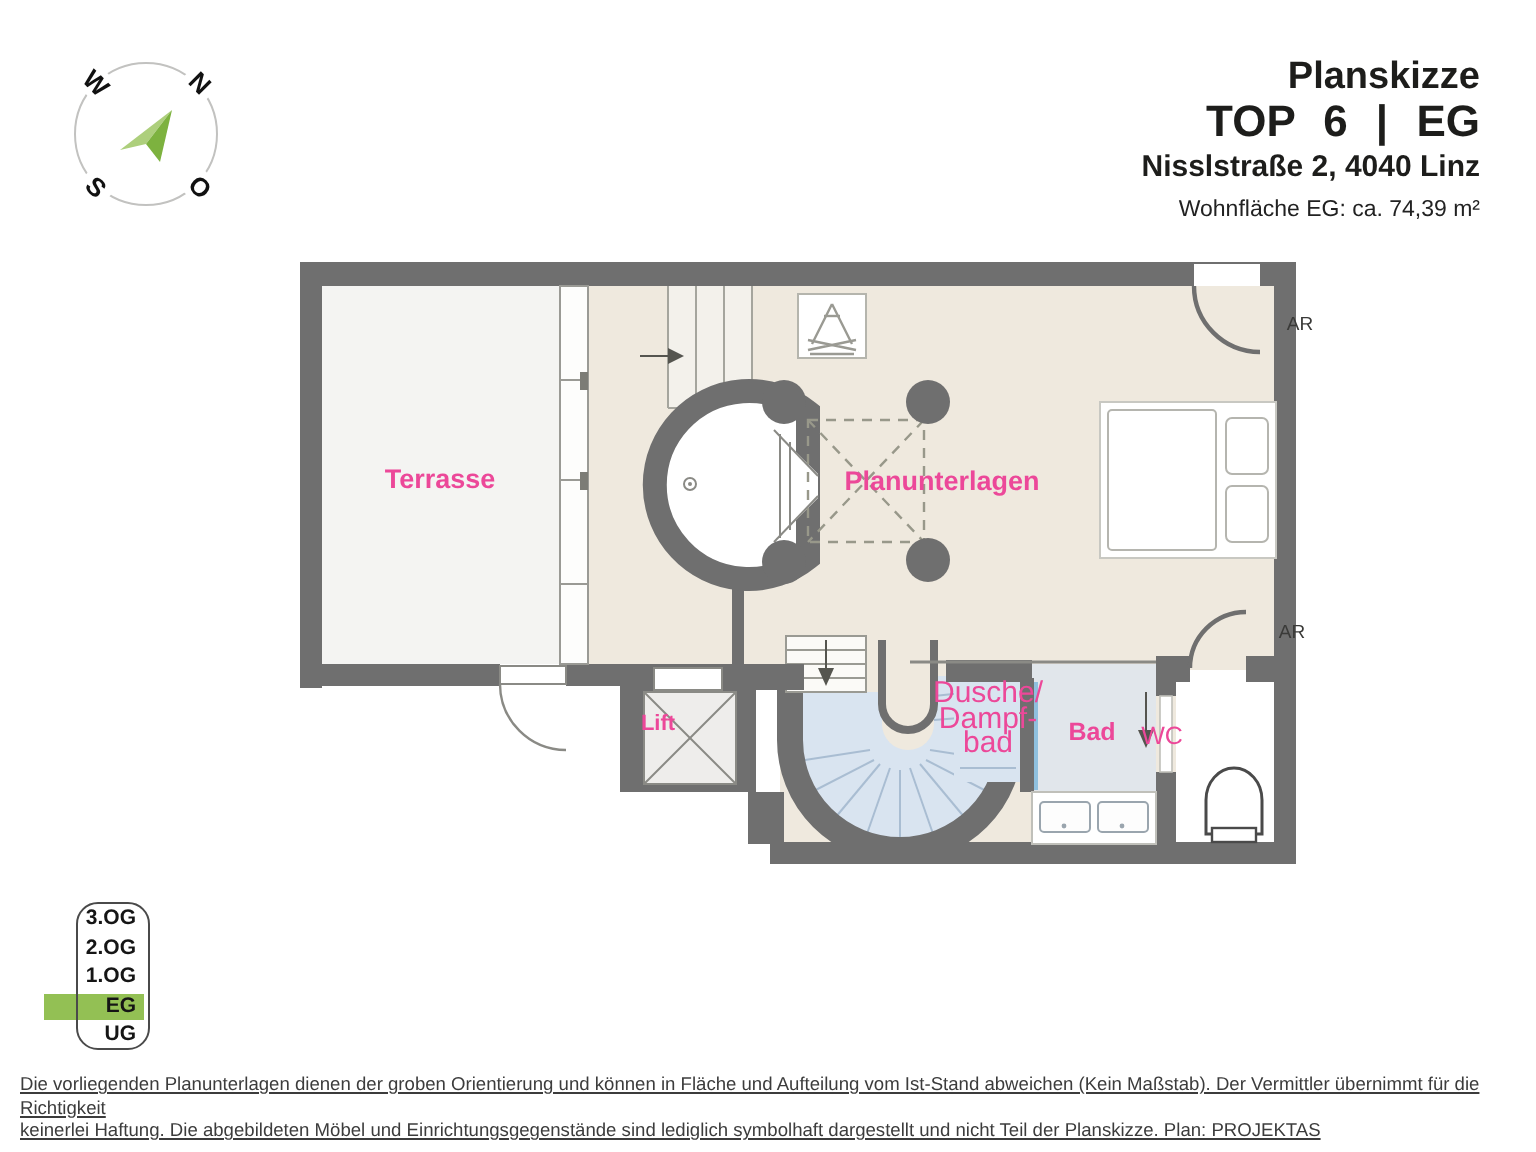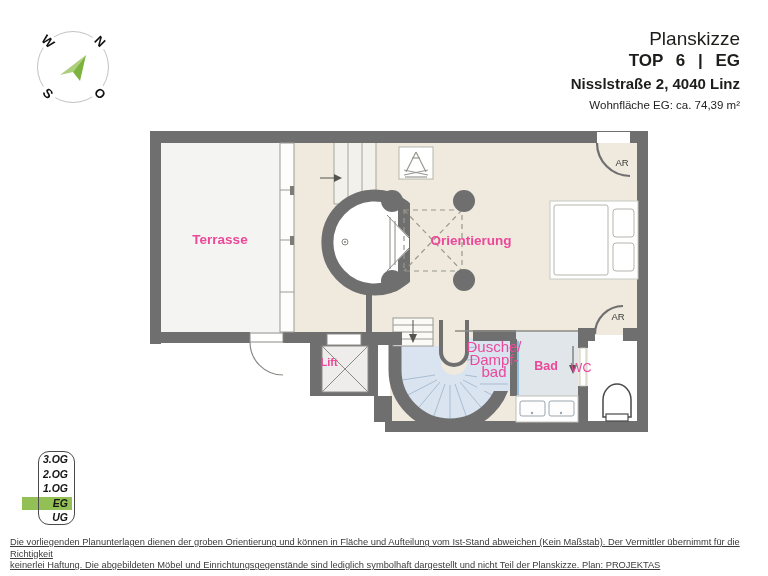--- a/index.html
+++ b/index.html
@@ -2,22 +2,22 @@
 <html><head>
 <meta charset="utf-8">
 <style>
   * { margin:0; padding:0; box-sizing:border-box; }
   html,body { width:768px; height:576px; background:#ffffff; overflow:hidden;
               font-family:"Liberation Sans", sans-serif; }
   .page { position:relative; width:768px; height:576px; background:#fff; }
 
   
   .header { position:absolute; top:28px; right:28px; text-align:right; color:#1d1d1b; }
-  .header .title { font-size:19px; font-weight:normal; line-height:22px; }
-  .header .unit  { font-size:17px; font-weight:bold; line-height:22px; word-spacing:8px; }
+  .header .title { font-size:19px; font-weight:bold; line-height:22px; }
+  .header .unit  { font-size:22px; font-weight:bold; line-height:22px; word-spacing:8px; }
   .header .address { font-size:15px; font-weight:600; line-height:20px; margin-top:2px;padding-left:48px; }
   .header .area { font-size:11.5px; font-weight:normal; line-height:15px; margin-top:4px; color:#222; }
 
   
   .compass { position:absolute; left:28px; top:22px; width:92px; height:92px; }
   .compass .ring { position:absolute; left:9px; top:9px; width:72px; height:72px;
                    border:1.3px solid #c2c2c0; border-radius:50%; }
   .compass .pt { position:absolute; width:16px; height:15px; font-size:13px; font-weight:bold;
                  color:#111; background:#fff; text-align:center; line-height:15px;
                  transform:rotate(45deg); }
@@ -31,31 +31,31 @@
   .plan-svg { position:absolute; left:0; top:0; }
 
   
   .rlabel { position:absolute; color:#ec4899; text-align:center; }
   .lbl-terrasse { left:170px; top:232px; width:100px; font-size:13.5px; font-weight:bold; }
   .lbl-schlaf   { left:410px; top:233px; width:122px; font-size:13.5px; font-weight:bold; }
   .lbl-lift     { left:304px; top:356px; width:50px;  font-size:11px; font-weight:700; }
   .lbl-dusche   { left:462px; top:341px; width:64px;  font-size:15px; font-weight:400; line-height:12.5px; }
   .lbl-bad      { left:515px; top:359px; width:62px;  font-size:12.5px; font-weight:bold; }
   .lbl-wc       { left:556px; top:361px; width:50px;  font-size:12.5px; font-weight:normal; }
-  .lbl-ar       { width:30px; font-size:9.5px; font-weight:normal; color:#3a3a38; }
+  .lbl-ar       { width:30px; font-size:9.5px; font-weight:normal; color:#3a3a38;margin-left:28px; }
   .lbl-ar-top   { left:607px; top:157px; }
   .lbl-ar-mid   { left:603px; top:311px; }
 
   
   .floors { position:absolute; left:20px; top:448px; width:70px; height:85px; }
   .floors .bar { position:absolute; left:2px; top:49px; width:50px; height:12.5px; background:#93c054; }
   .floors .pill { position:absolute; left:18px; top:3px; width:37px; height:74px;
                   border:1.3px solid #4a4a4a; border-radius:11px; }
   .floors .row { position:relative; height:14.6px; line-height:14.6px; text-align:right;
-                 padding-right:6px; font-size:10.5px; font-weight:bold; color:#151515; cursor:pointer;font-style:italic; }
+                 padding-right:6px; font-size:10.5px; font-weight:bold; color:#151515; cursor:pointer; }
 
   
   .disclaimer { position:absolute; left:10px; top:537px; width:752px;
                 font-size:9.3px; line-height:11.5px; color:#3c3c3c;text-decoration:underline; }
 </style>
 </head>
 <body>
 
 <div class="page">
 
@@ -243,21 +243,21 @@
       <circle cx="561" cy="413" r="1.2" fill="#9aa5ae"></circle>
     </g>
 
     <g>
       <path d="M 603,417 L 603,400 A 14,16 0 0 1 631,400 L 631,417 Z" fill="#ffffff" stroke="#4a4a4a" stroke-width="1.5"></path>
       <rect x="606" y="414" width="22" height="7" fill="#ffffff" stroke="#4a4a4a" stroke-width="1.2"></rect>
     </g>
   </svg>
 
   <div class="rlabel lbl-terrasse">Terrasse</div>
-  <div class="rlabel lbl-schlaf">Orientierung</div>
+  <div class="rlabel lbl-schlaf">Planunterlagen</div>
   <div class="rlabel lbl-lift">Lift</div>
   <div class="rlabel lbl-dusche">
     <div>Dusche/</div>
     <div>Dampf-</div>
     <div>bad</div>
   </div>
   <div class="rlabel lbl-bad">Bad</div>
   <div class="rlabel lbl-wc">WC</div>
   <div class="rlabel lbl-ar lbl-ar-top">AR</div>
   <div class="rlabel lbl-ar lbl-ar-mid">AR</div>

